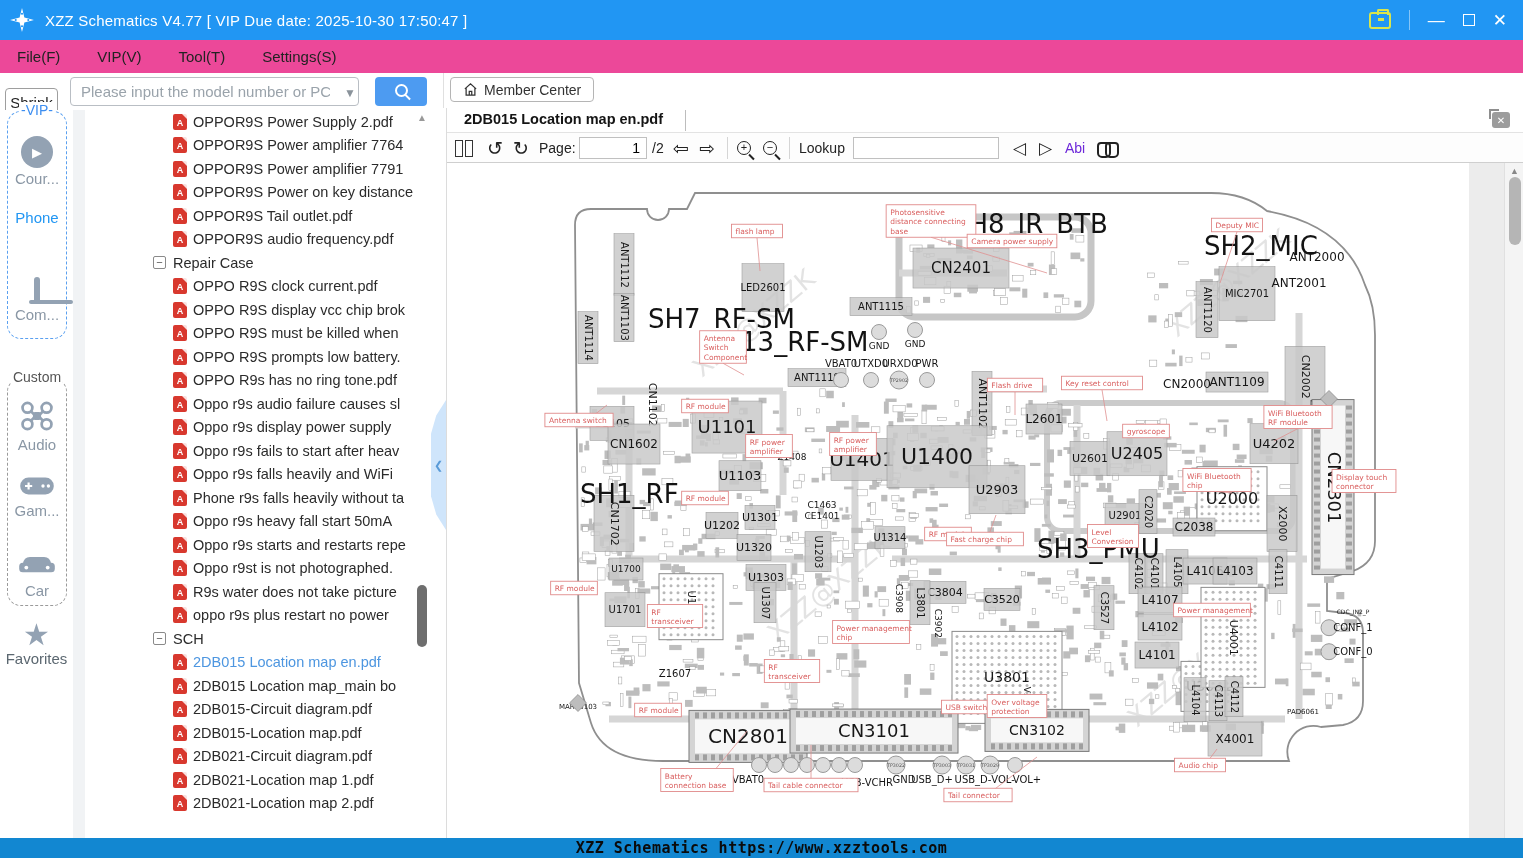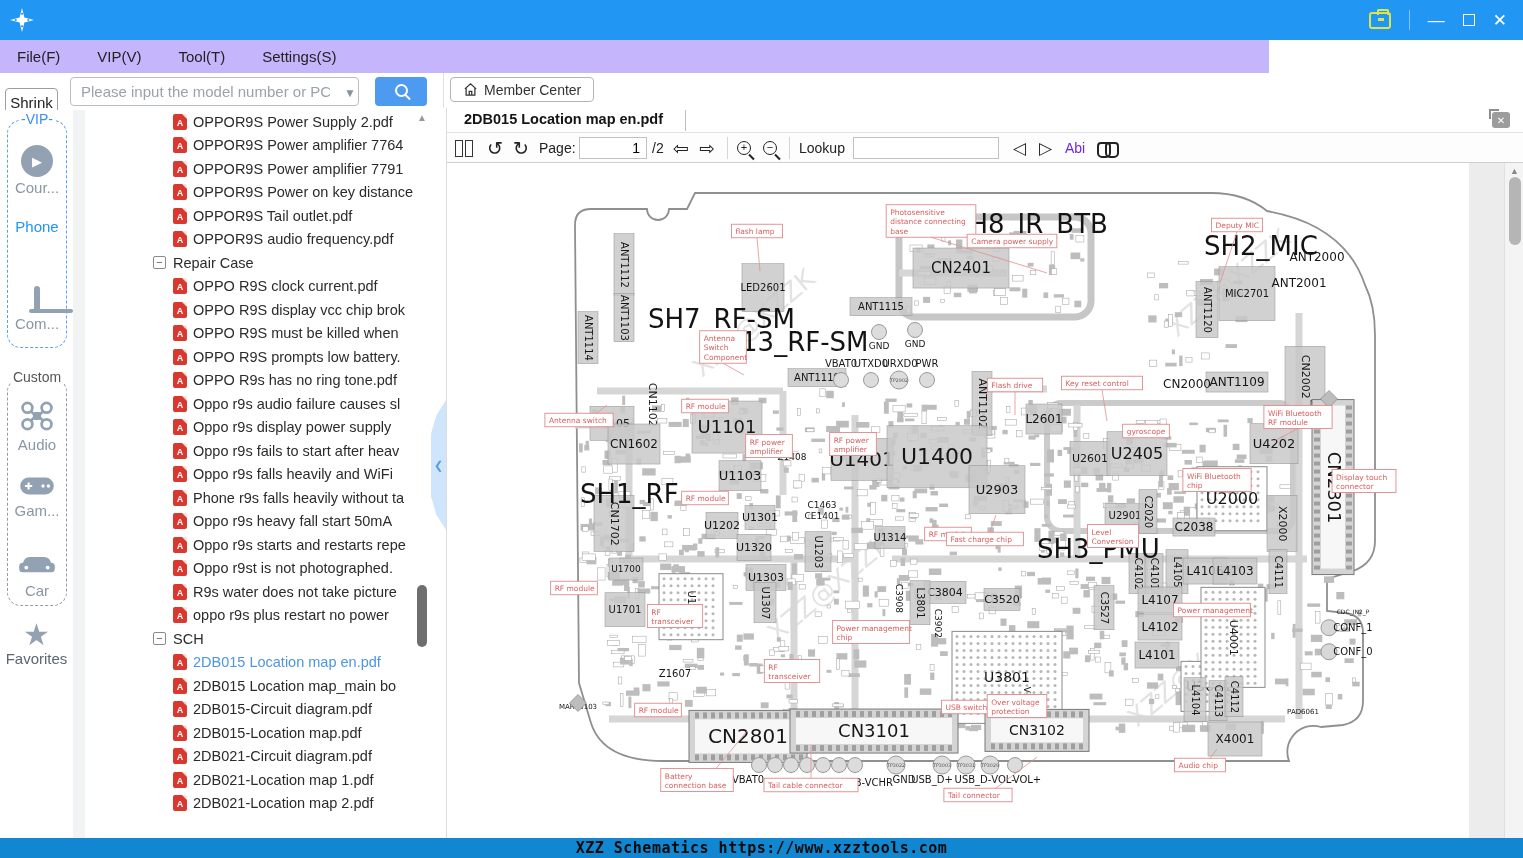--- a/index.html
+++ b/index.html
@@ -9,36 +9,36 @@
   .appicon{width:26px;height:26px;margin:0 10px 0 9px;}
   .titletext{font-size:15px;letter-spacing:.2px;}
   .titlebar-right{margin-left:auto;display:flex;align-items:center;gap:18px;padding-right:16px;}
   .vipcase{width:22px;height:17px;border:2px solid #d9e54b;border-radius:3px;position:relative;}
   .vipcase::before{content:"";position:absolute;left:6px;top:-5px;width:8px;height:4px;border:2px solid #d9e54b;border-bottom:none;border-radius:2px 2px 0 0;}
   .vipcase::after{content:"";position:absolute;left:7px;top:4px;width:6px;height:3px;background:#d9e54b;}
   .tb-sep{width:1px;height:20px;background:rgba(255,255,255,.45);}
   .winbtn{color:#fff;font-size:17px;line-height:1;cursor:default;}
   .winbox{width:12px;height:12px;border:1.6px solid #fff;display:inline-block;}
   
-  .menubar{position:absolute;left:0;top:40px;width:1269px;height:33px;background:#c4b5fd;display:flex;align-items:center;gap:37px;padding-left:17px;font-size:15px;color:#222;}
+  .menubar{position:absolute;left:0;top:40px;width:1523px;height:33px;background:#ec4899;display:flex;align-items:center;gap:37px;padding-left:17px;font-size:15px;color:#222;}
   
   .shrinkbtn{position:absolute;left:5px;top:77px;width:53px;height:29px;border:1px solid #9e9e9e;border-radius:4px;background:#fff;font-size:15px;color:#222;margin-top:11px;}
   .searchinput{position:absolute;left:70px;top:77px;width:289px;height:29px;border:1px solid #b9bec4;border-radius:4px;font-size:15px;color:#333;padding:0 28px 0 10px;font-family:"Liberation Sans",sans-serif;}
   .searchinput::placeholder{color:#9aa3ab;}
   .dropcaret{position:absolute;left:344px;top:86px;color:#8a939b;font-size:12px;pointer-events:none;}
   .searchbtn{position:absolute;left:375px;top:77px;width:52px;height:29px;background:#4d9bf1;border:none;border-radius:4px;}
   .maglass{position:relative;display:inline-block;width:13px;height:13px;border:2.4px solid #fff;border-radius:50%;}
   .maglass::after{content:"";position:absolute;right:-5px;bottom:-4px;width:7px;height:2.4px;background:#fff;transform:rotate(45deg);}
   .vline-top{position:absolute;left:443px;top:73px;width:1px;height:35px;background:#e0e0e0;}
   .membercenter{position:absolute;left:450px;top:77px;height:25px;border:1px solid #b5b5b5;border-radius:4px;background:#fff;display:flex;align-items:center;gap:6px;padding:0 12px;font-size:14px;color:#333;}
   
   .sidebar{position:absolute;left:0;top:110px;width:73px;height:728px;background:#fff;}
   .side-scrollstrip{position:absolute;left:73px;top:110px;width:12px;height:728px;background:#f1f3f5;}
   .groupbox{position:absolute;left:7px;width:60px;border-radius:14px;}
-  .groupbox.vip{border:1.5px dashed #5aa0f0;top:10px;height:228px;}
+  .groupbox.vip{border:1.5px dashed #5aa0f0;top:1px;height:228px;}
   .groupbox.custom{border:1.5px dashed #9a9a9a;top:268px;height:228px;}
   .grouplabel{position:absolute;top:-10px;left:50%;transform:translateX(-50%);background:#fff;padding:0 2px;font-size:14px;white-space:nowrap;}
   .groupbox.vip .grouplabel{color:#3d8ef0;}
   .groupbox.custom .grouplabel{color:#555;}
   .sideitem{position:absolute;left:0;width:100%;text-align:center;font-size:15px;color:#8a97a5;}
   .sideitem .lbl{display:block;margin-top:2px;}
   .sideitem.active .lbl{color:#2196f3;}
   .playcirc{width:32px;height:32px;border-radius:50%;background:#93a2b3;margin:0 auto;display:flex;align-items:center;justify-content:center;color:#fff;font-size:13px;}
   .phoneic{width:24px;height:35px;border-radius:6px;margin:0 auto;background:linear-gradient(135deg,#4fd0f7,#03a9f4);}
   .laptopic{width:34px;height:22px;border:3px solid #93a2b3;border-radius:3px 3px 0 0;margin:0 auto;position:relative;}
@@ -93,20 +93,21 @@
 <body>
 
 <div class="titlebar">
   <svg class="appicon" viewBox="0 0 24 24">
     <path d="M12 1 L14.2 9.8 L23 12 L14.2 14.2 L12 23 L9.8 14.2 L1 12 L9.8 9.8 Z" fill="#fff"></path>
     <circle cx="12" cy="6.2" r="1" fill="#2196f3"></circle>
       <circle cx="12" cy="17.8" r="1" fill="#2196f3"></circle>
     <circle cx="6.2" cy="12" r="1" fill="#2196f3"></circle>
       <circle cx="17.8" cy="12" r="1" fill="#2196f3"></circle>
   </svg>
+  <span class="titletext">XZZ Schematics V4.77 [ VIP Due date: 2025-10-30 17:50:47 ]</span>
   <div class="titlebar-right">
     <span class="vipcase"></span>
     <span class="tb-sep"></span>
     <span class="winbtn">—</span>
     <span class="winbtn"><span class="winbox"></span></span>
     <span class="winbtn">✕</span>
   </div>
 </div>
 
 <div class="menubar">

